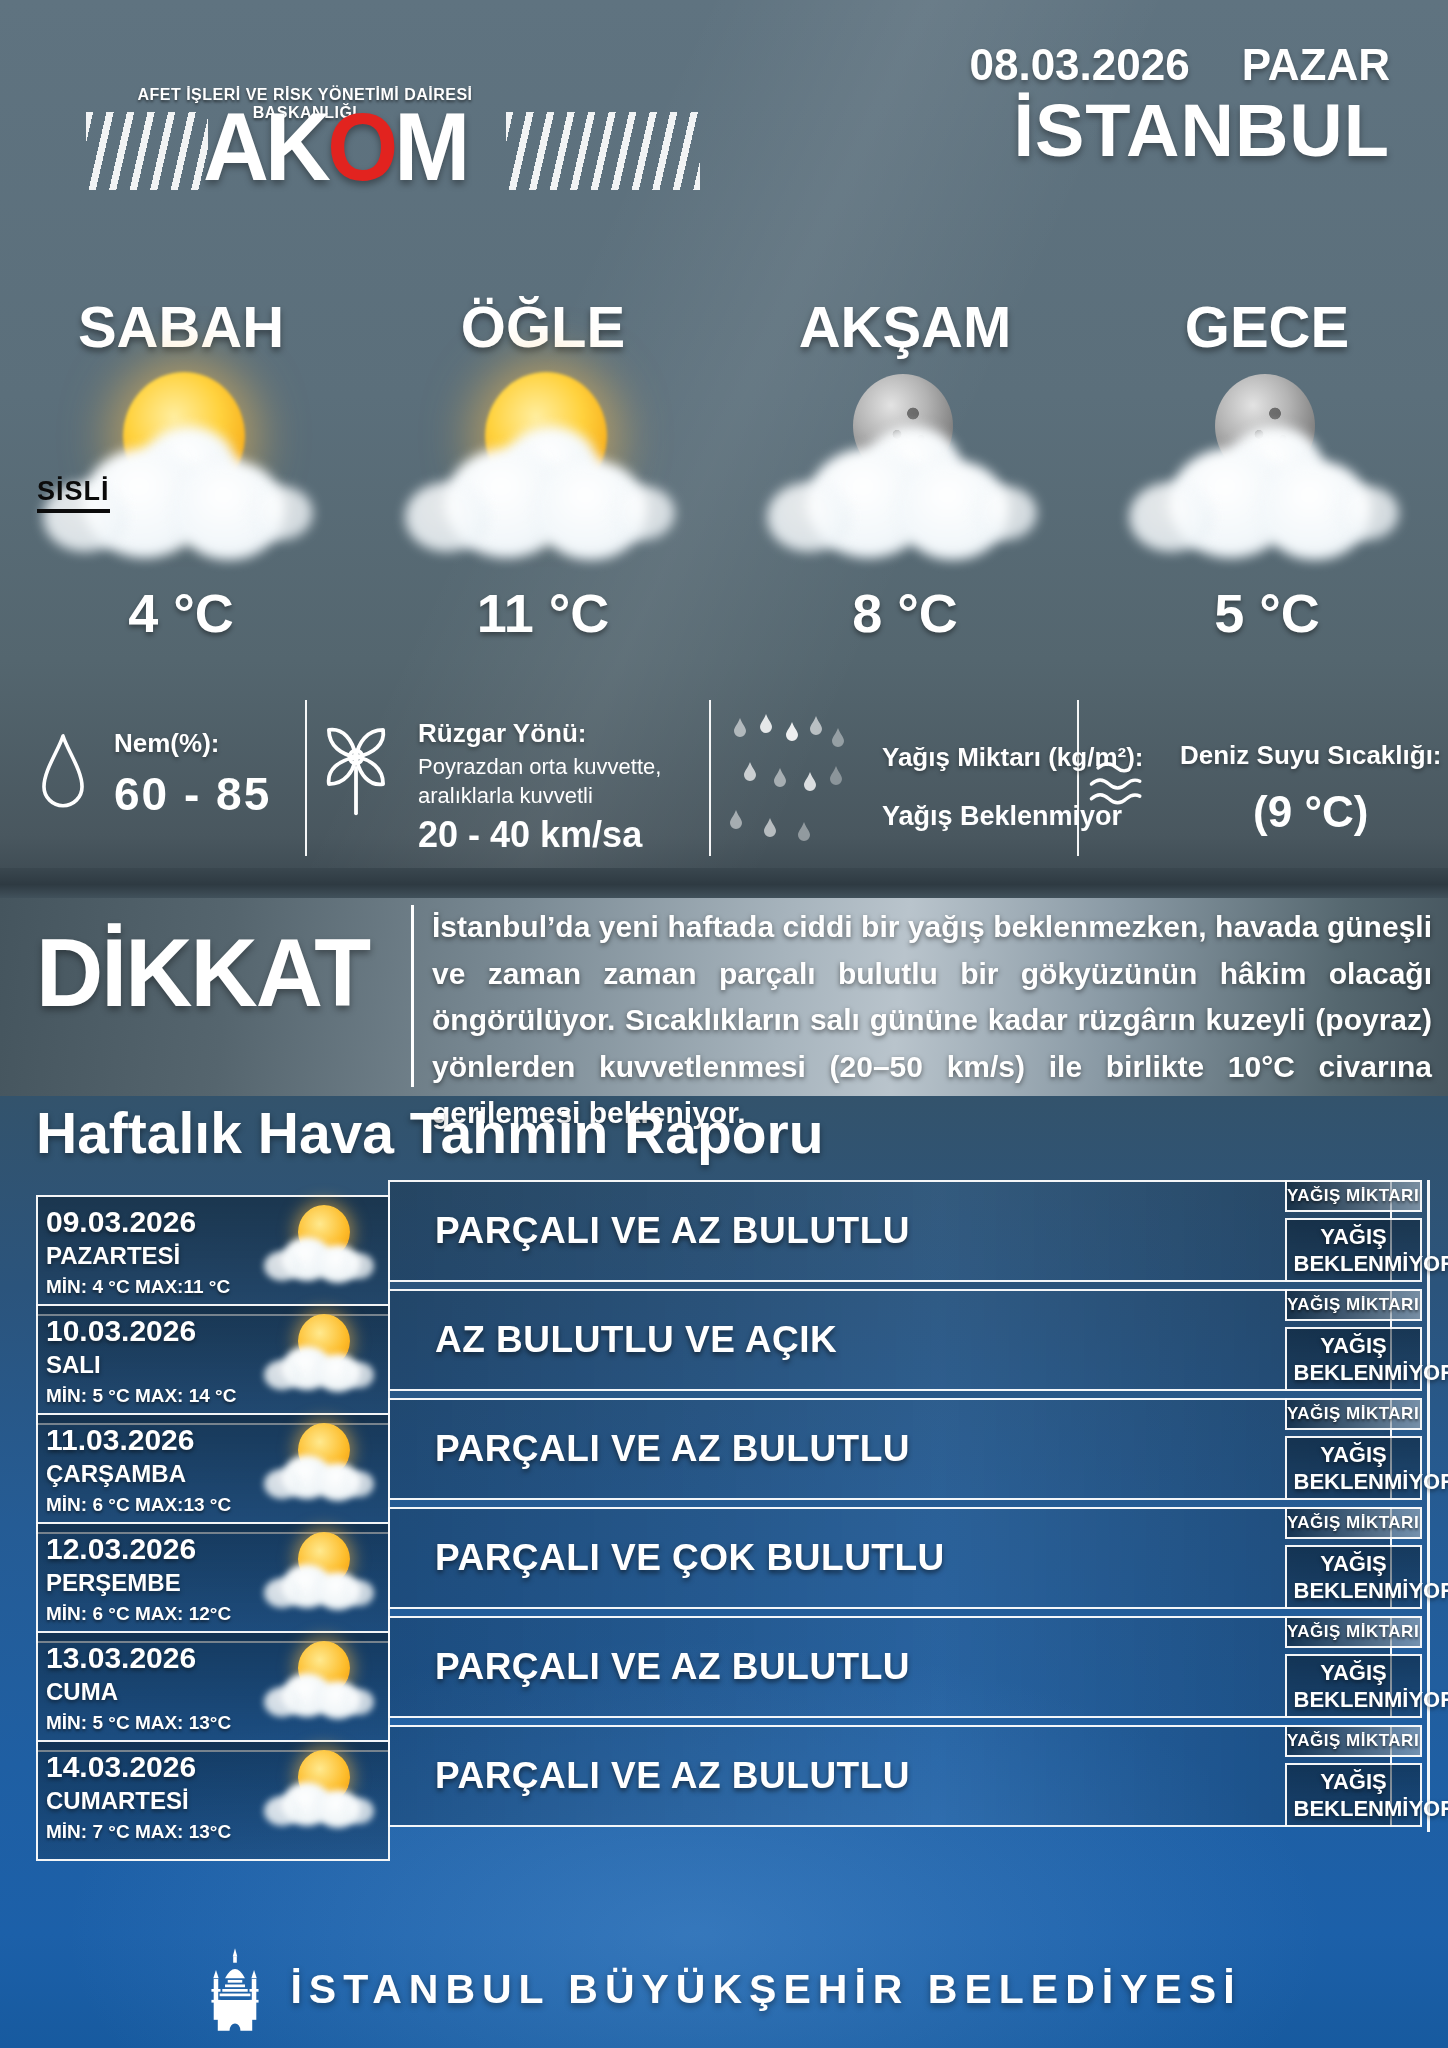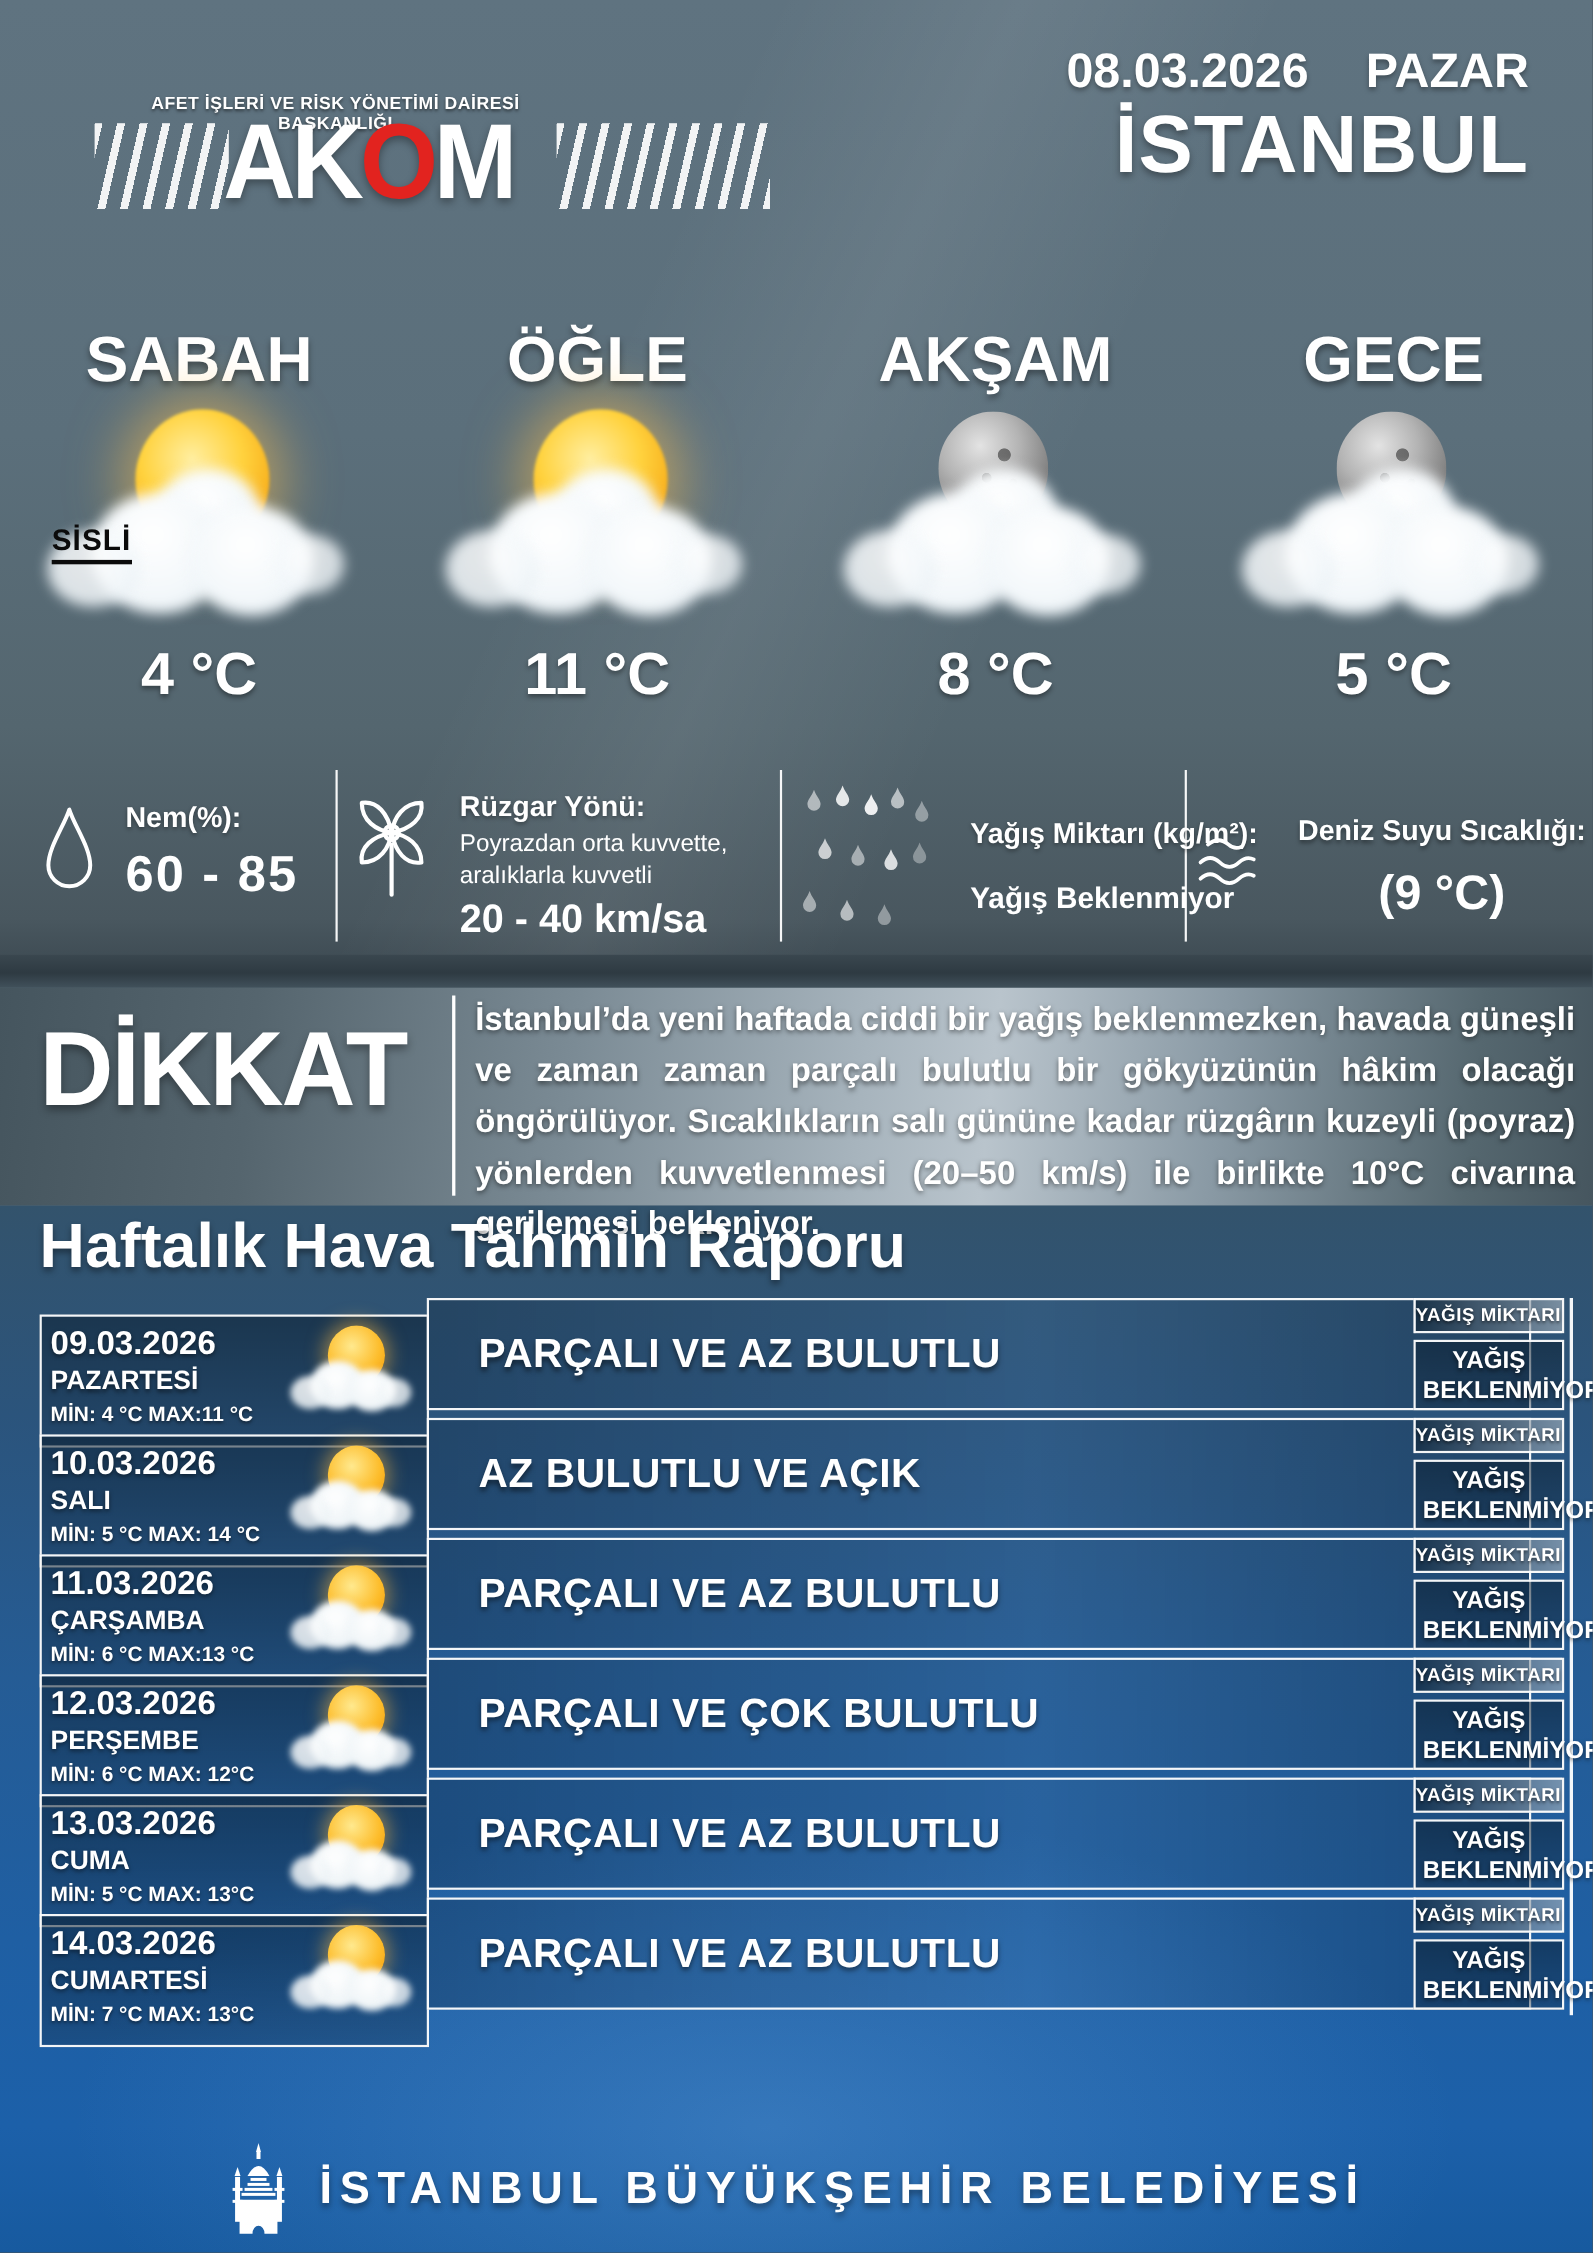--- a/index.html
+++ b/index.html
@@ -57,21 +57,21 @@
       radial-gradient(circle at 38% 30%,#e3e3e3 0%,#b3b3b3 38%,#828282 68%,#606060 100%);
     filter:blur(.5px);}
   .puff{position:absolute;border-radius:50%;
     background:radial-gradient(circle at 45% 35%,#ffffff 0%,#f2f7fa 60%,#d5e0e7 100%);
     filter:blur(6px);}
   .puff.a{left:52px;top:84px;width:124px;height:110px;}
   .puff.b{left:142px;top:96px;width:112px;height:100px;}
   .puff.c{left:12px;top:118px;width:84px;height:70px;opacity:.85;}
   .puff.d{left:110px;top:62px;width:96px;height:84px;}
   .puff.e{left:218px;top:122px;width:64px;height:54px;opacity:.8;}
-  .fog-note{position:absolute;left:16px;top:112px;color:#0b0b0b;font-size:27px;font-weight:800;
+  .fog-note{position:absolute;left:6px;top:112px;color:#0b0b0b;font-size:27px;font-weight:800;
     letter-spacing:1px;border-bottom:4px solid #0b0b0b;padding-bottom:2px;z-index:3;}
 
   
   .metrics{position:absolute;left:0;top:698px;width:1448px;height:162px;}
   .vdiv{position:absolute;top:2px;height:156px;width:2px;background:rgba(255,255,255,.95);}
   .vdiv.d1{left:305px;}.vdiv.d2{left:709px;}.vdiv.d3{left:1077px;}
   .metric-label{font-size:26px;font-weight:600;text-shadow:0 2px 4px rgba(0,0,0,.4);}
   .m1{position:absolute;left:34px;top:30px;display:flex;gap:22px;align-items:flex-start;}
   .m1 .big-val{font-size:46px;font-weight:600;margin-top:8px;letter-spacing:2px;}
   .m2{position:absolute;left:316px;top:20px;display:flex;gap:22px;}

